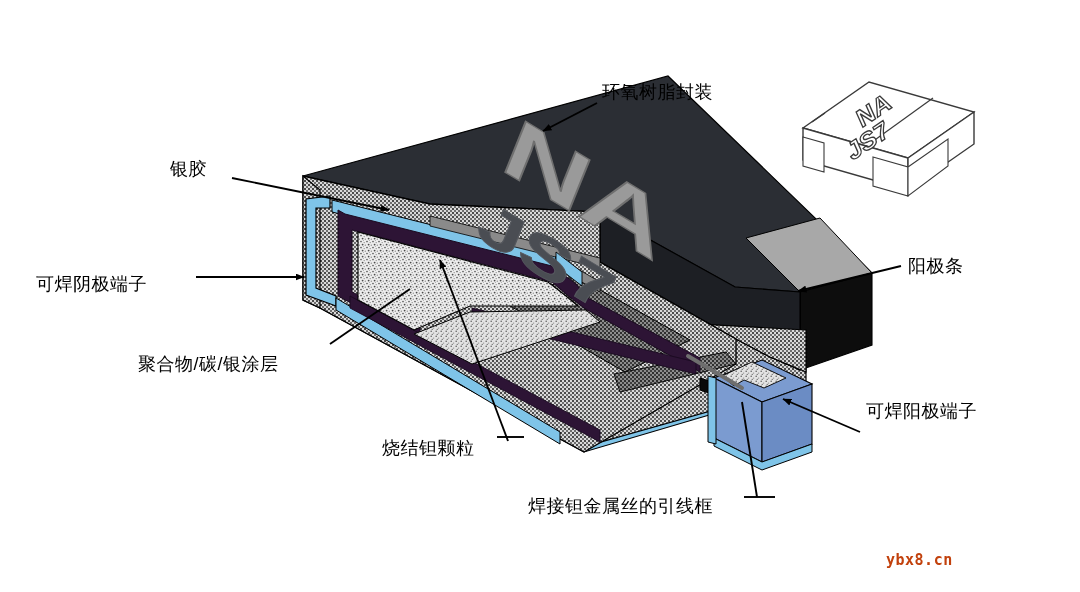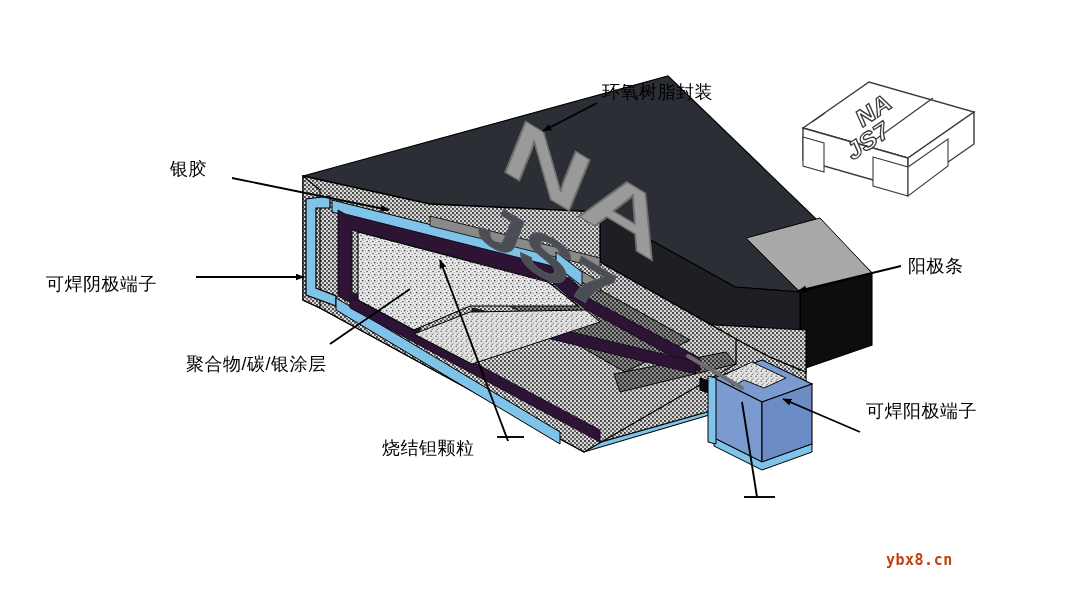--- a/index.html
+++ b/index.html
@@ -186,26 +186,27 @@
       <line x1="744" y1="497" x2="775" y2="497"></line>
       <line x1="901" y1="266" x2="798" y2="291" marker-end="url(#arrowhead)"></line>
       <line x1="860" y1="432" x2="783" y2="399" marker-end="url(#arrowhead)"></line>
     </g>
   </svg>
 
   <div class="lbl" style="left:602px; top:80px;">环氧树脂封装</div>
 
   <div class="lbl" style="left:170px; top:157px;">银胶</div>
 
-  <div class="lbl" style="left:46px; top:272px;">可焊阴极端子</div>
-
-  <div class="lbl" style="left:138px; top:352px;margin-left:48px;">聚合物/碳/银涂层</div>
+  <div class="lbl" style="left:36px; top:272px;">可焊阴极端子</div>
+
+  <div class="lbl" style="left:138px; top:352px;">聚合物/碳/银涂层</div>
 
   <div class="lbl" style="left:382px; top:436px;">烧结钽颗粒</div>
 
+  <div class="lbl" style="left:528px; top:494px;">焊接钽金属丝的引线框</div>
 
   <div class="lbl" style="left:908px; top:254px;">阳极条</div>
 
   <div class="lbl" style="left:866px; top:399px;text-align:center;">可焊阳极端子</div>
 
   <div class="watermark" style="left:886px; top:551px;">ybx8.cn</div>
 
 </div>
 
 </body></html>

